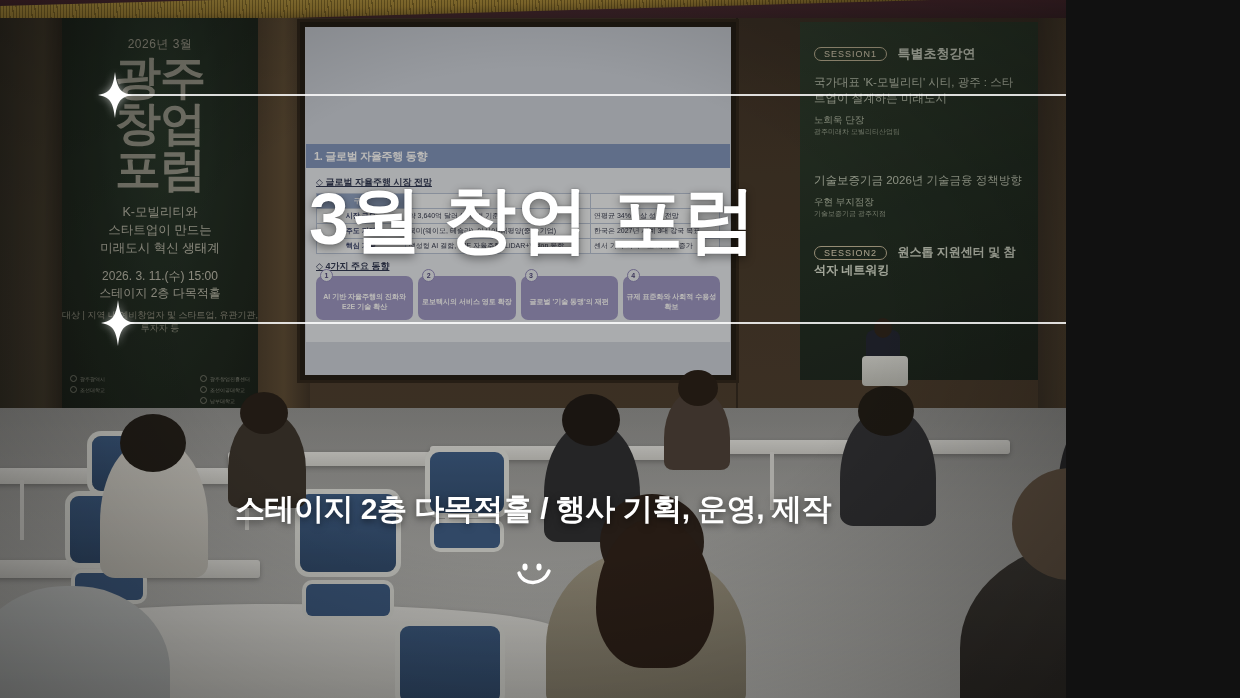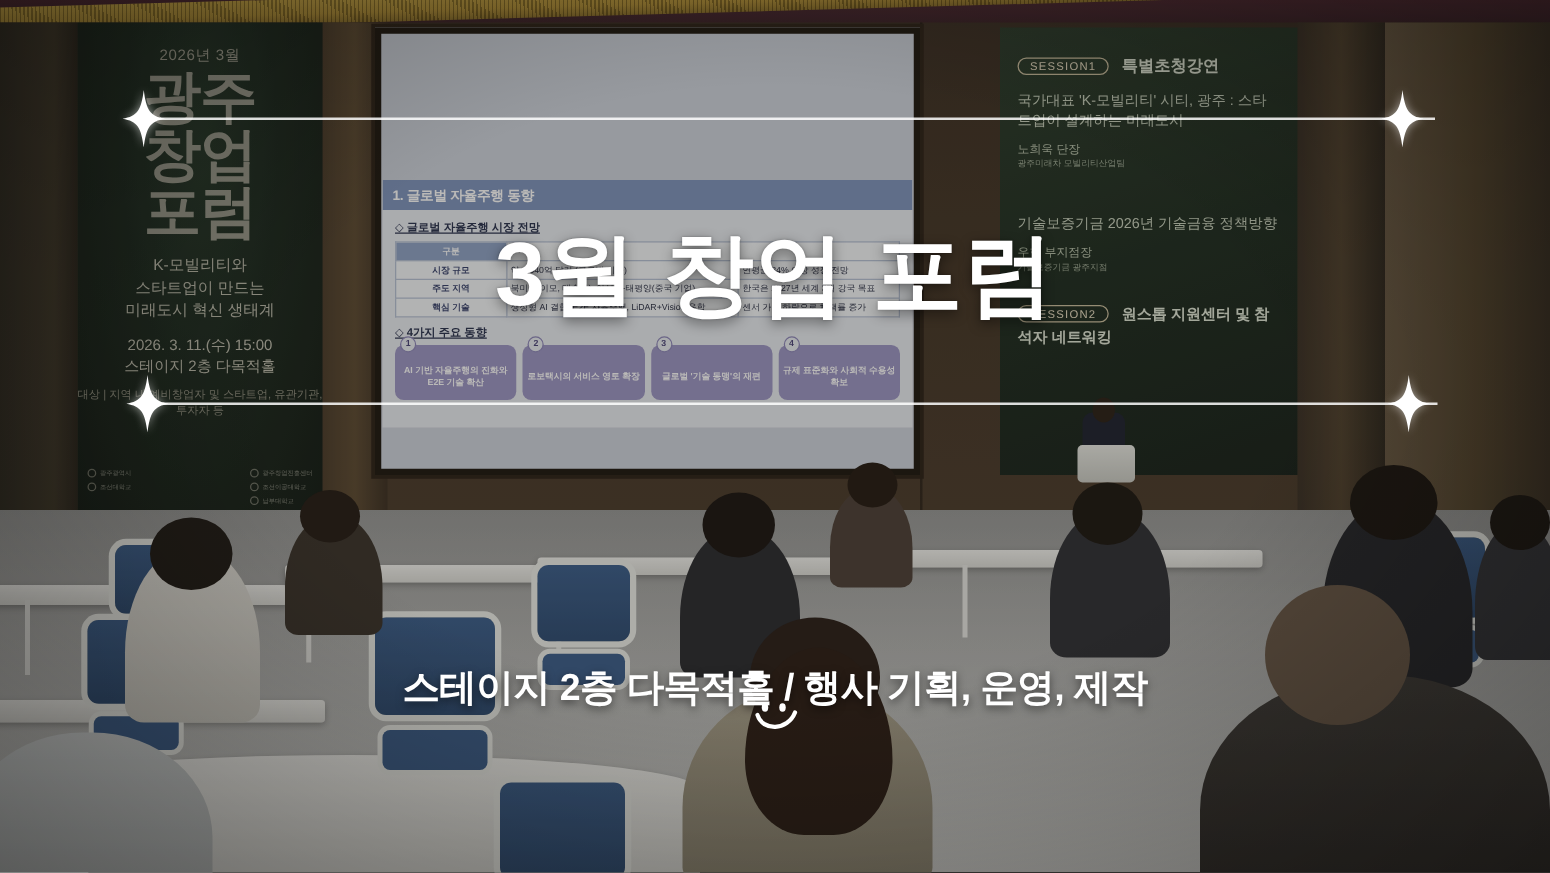--- a/index.html
+++ b/index.html
@@ -3,21 +3,21 @@
 <meta charset="utf-8">
 <title>3월 창업 포럼</title>
 <style>
   * { margin:0; padding:0; box-sizing:border-box; }
   html,body{
     background:#111;
     font-family:"Liberation Sans","DejaVu Sans",sans-serif;
   }
   .stage{
     position:relative;
-    width:1240px; height:698px;
+    width:1066px; height:698px;
     overflow:hidden;
     background:#2b2721;
   }
 
   
   .photo{ position:absolute; inset:0; overflow:hidden; }
 
   
   .ceiling{
     position:absolute; left:0; top:0; width:100%; height:30px;
@@ -169,21 +169,21 @@
   .spark svg{ width:100%; height:100%; display:block; filter:drop-shadow(0 0 4px rgba(255,255,255,.55)); }
 
   .title{
     position:absolute; left:0; right:0; top:172px;
     text-align:center;
     font-size:72px; font-weight:800; color:#fff; letter-spacing:1px;
     text-shadow:0 3px 10px rgba(0,0,0,.45), 0 0 2px rgba(0,0,0,.3);
     font-family:"Liberation Sans","DejaVu Sans",sans-serif;
   }
   .subtitle{
-    position:absolute; left:0; right:0; top:530px;
+    position:absolute; left:0; right:0; top:489px;
     text-align:center; font-size:30px; font-weight:700; color:#fff;
     letter-spacing:-.5px;
     text-shadow:0 2px 7px rgba(0,0,0,.55);
   }
   .brand{
     position:absolute; left:0; right:0; top:558px;
     text-align:center; color:#fff;
     font-size:34px; font-weight:700; font-style:italic; letter-spacing:2px;
     font-family:"DejaVu Sans","Liberation Sans",sans-serif;
     text-shadow:0 2px 6px rgba(0,0,0,.5);

